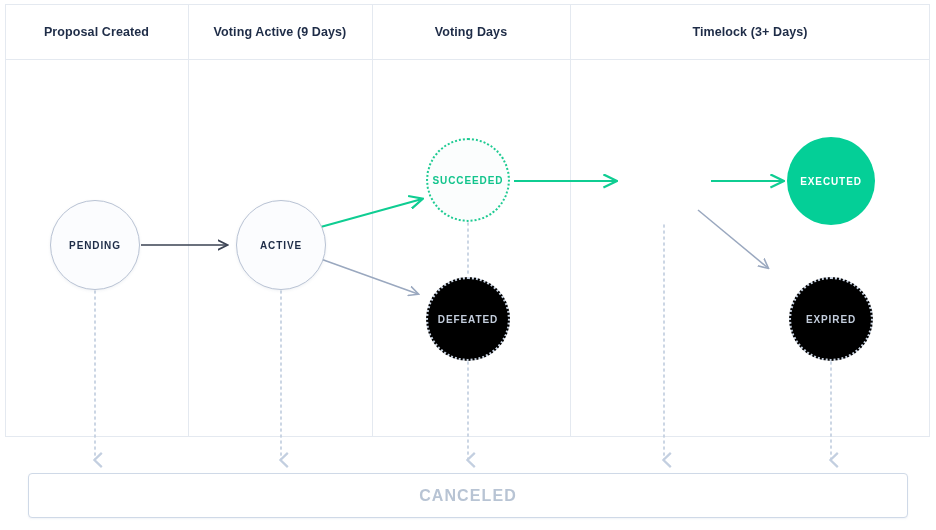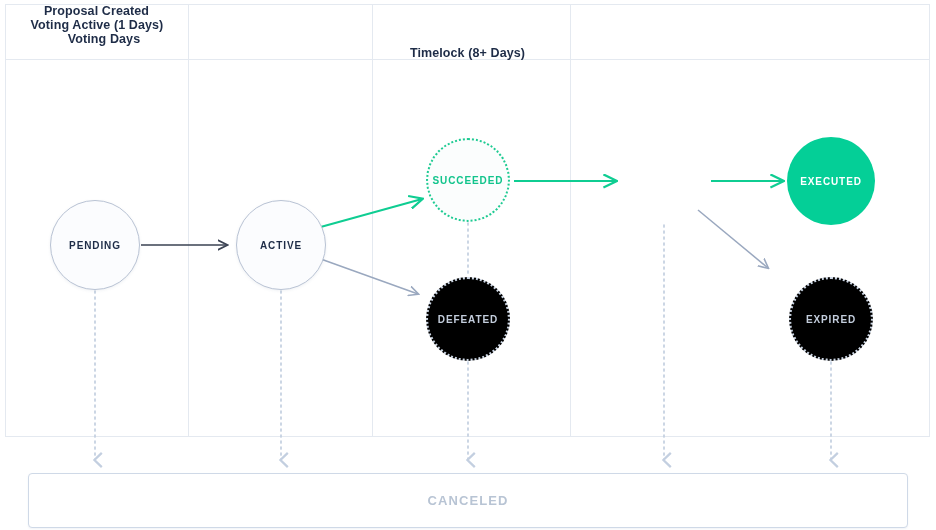--- a/index.html
+++ b/index.html
@@ -34,21 +34,20 @@
   #header-row {
     position: absolute;
     left: 5px;
     top: 4px;
     width: 925px;
     height: 56px;
     display: flex;
     box-sizing: border-box;
     border-bottom: 1px solid #e4e9f0;
     z-index: 4;
-    flex-direction: column;
   }
   .header-cell {
     display: flex;
     align-items: center;
     justify-content: center;
     box-sizing: border-box;
     font-size: 12.5px;
     font-weight: bold;
     color: #1e2c47;
     letter-spacing: 0.1px;
@@ -106,29 +105,29 @@
     border: 2.2px dotted #ccd6e4;
     color: #c3cddc;
   }
 
   
   #canceled-box {
     position: absolute;
     left: 28px;
     top: 473px;
     width: 880px;
-    height: 55px;
+    height: 45px;
     box-sizing: border-box;
     border: 1.4px solid #cfd9e7;
     border-radius: 4px;
     background: #ffffff;
     display: flex;
     align-items: center;
     justify-content: center;
-    font-size: 13px;
+    font-size: 16px;
     font-weight: bold;
     letter-spacing: 1.1px;
     color: #b8c4d4;
     box-shadow: 0 1px 2px rgba(140,160,190,0.13);
     z-index: 6;
   }
 
   svg#wires {
     position: absolute;
     left: 0;
@@ -148,27 +147,27 @@
 
   <div class="col-divider" style="left:188px;"></div>
   <div class="col-divider" style="left:372px;"></div>
   <div class="col-divider" style="left:570px;"></div>
 
   <div id="header-row">
     <div class="header-cell" style="width:183px;">
       <span>Proposal Created</span>
     </div>
     <div class="header-cell" style="width:184px;">
-      <span>Voting Active (1 Days)</span>
+      <span>Voting Active (9 Days)</span>
     </div>
     <div class="header-cell" style="width:198px;">
       <span>Voting Days</span>
     </div>
     <div class="header-cell" style="flex:1 1 auto;">
-      <span>Timelock (8+ Days)</span>
+      <span>Timelock (3+ Days)</span>
     </div>
   </div>
 
   <svg id="wires" viewBox="0 0 936 530">
     <defs>
       <marker id="ah-dark" viewBox="0 0 10 10" refX="8.4" refY="5" markerWidth="7" markerHeight="7" orient="auto-start-reverse">
         <path d="M 0 0.6 L 9 5 L 0 9.4" fill="none" stroke="#3a4252" stroke-width="1.5"></path>
       </marker>
       <marker id="ah-green" viewBox="0 0 10 10" refX="8.4" refY="5" markerWidth="7.5" markerHeight="7.5" orient="auto-start-reverse">
         <path d="M 0 0.6 L 9 5 L 0 9.4" fill="none" stroke="#0fcd92" stroke-width="1.5"></path>

